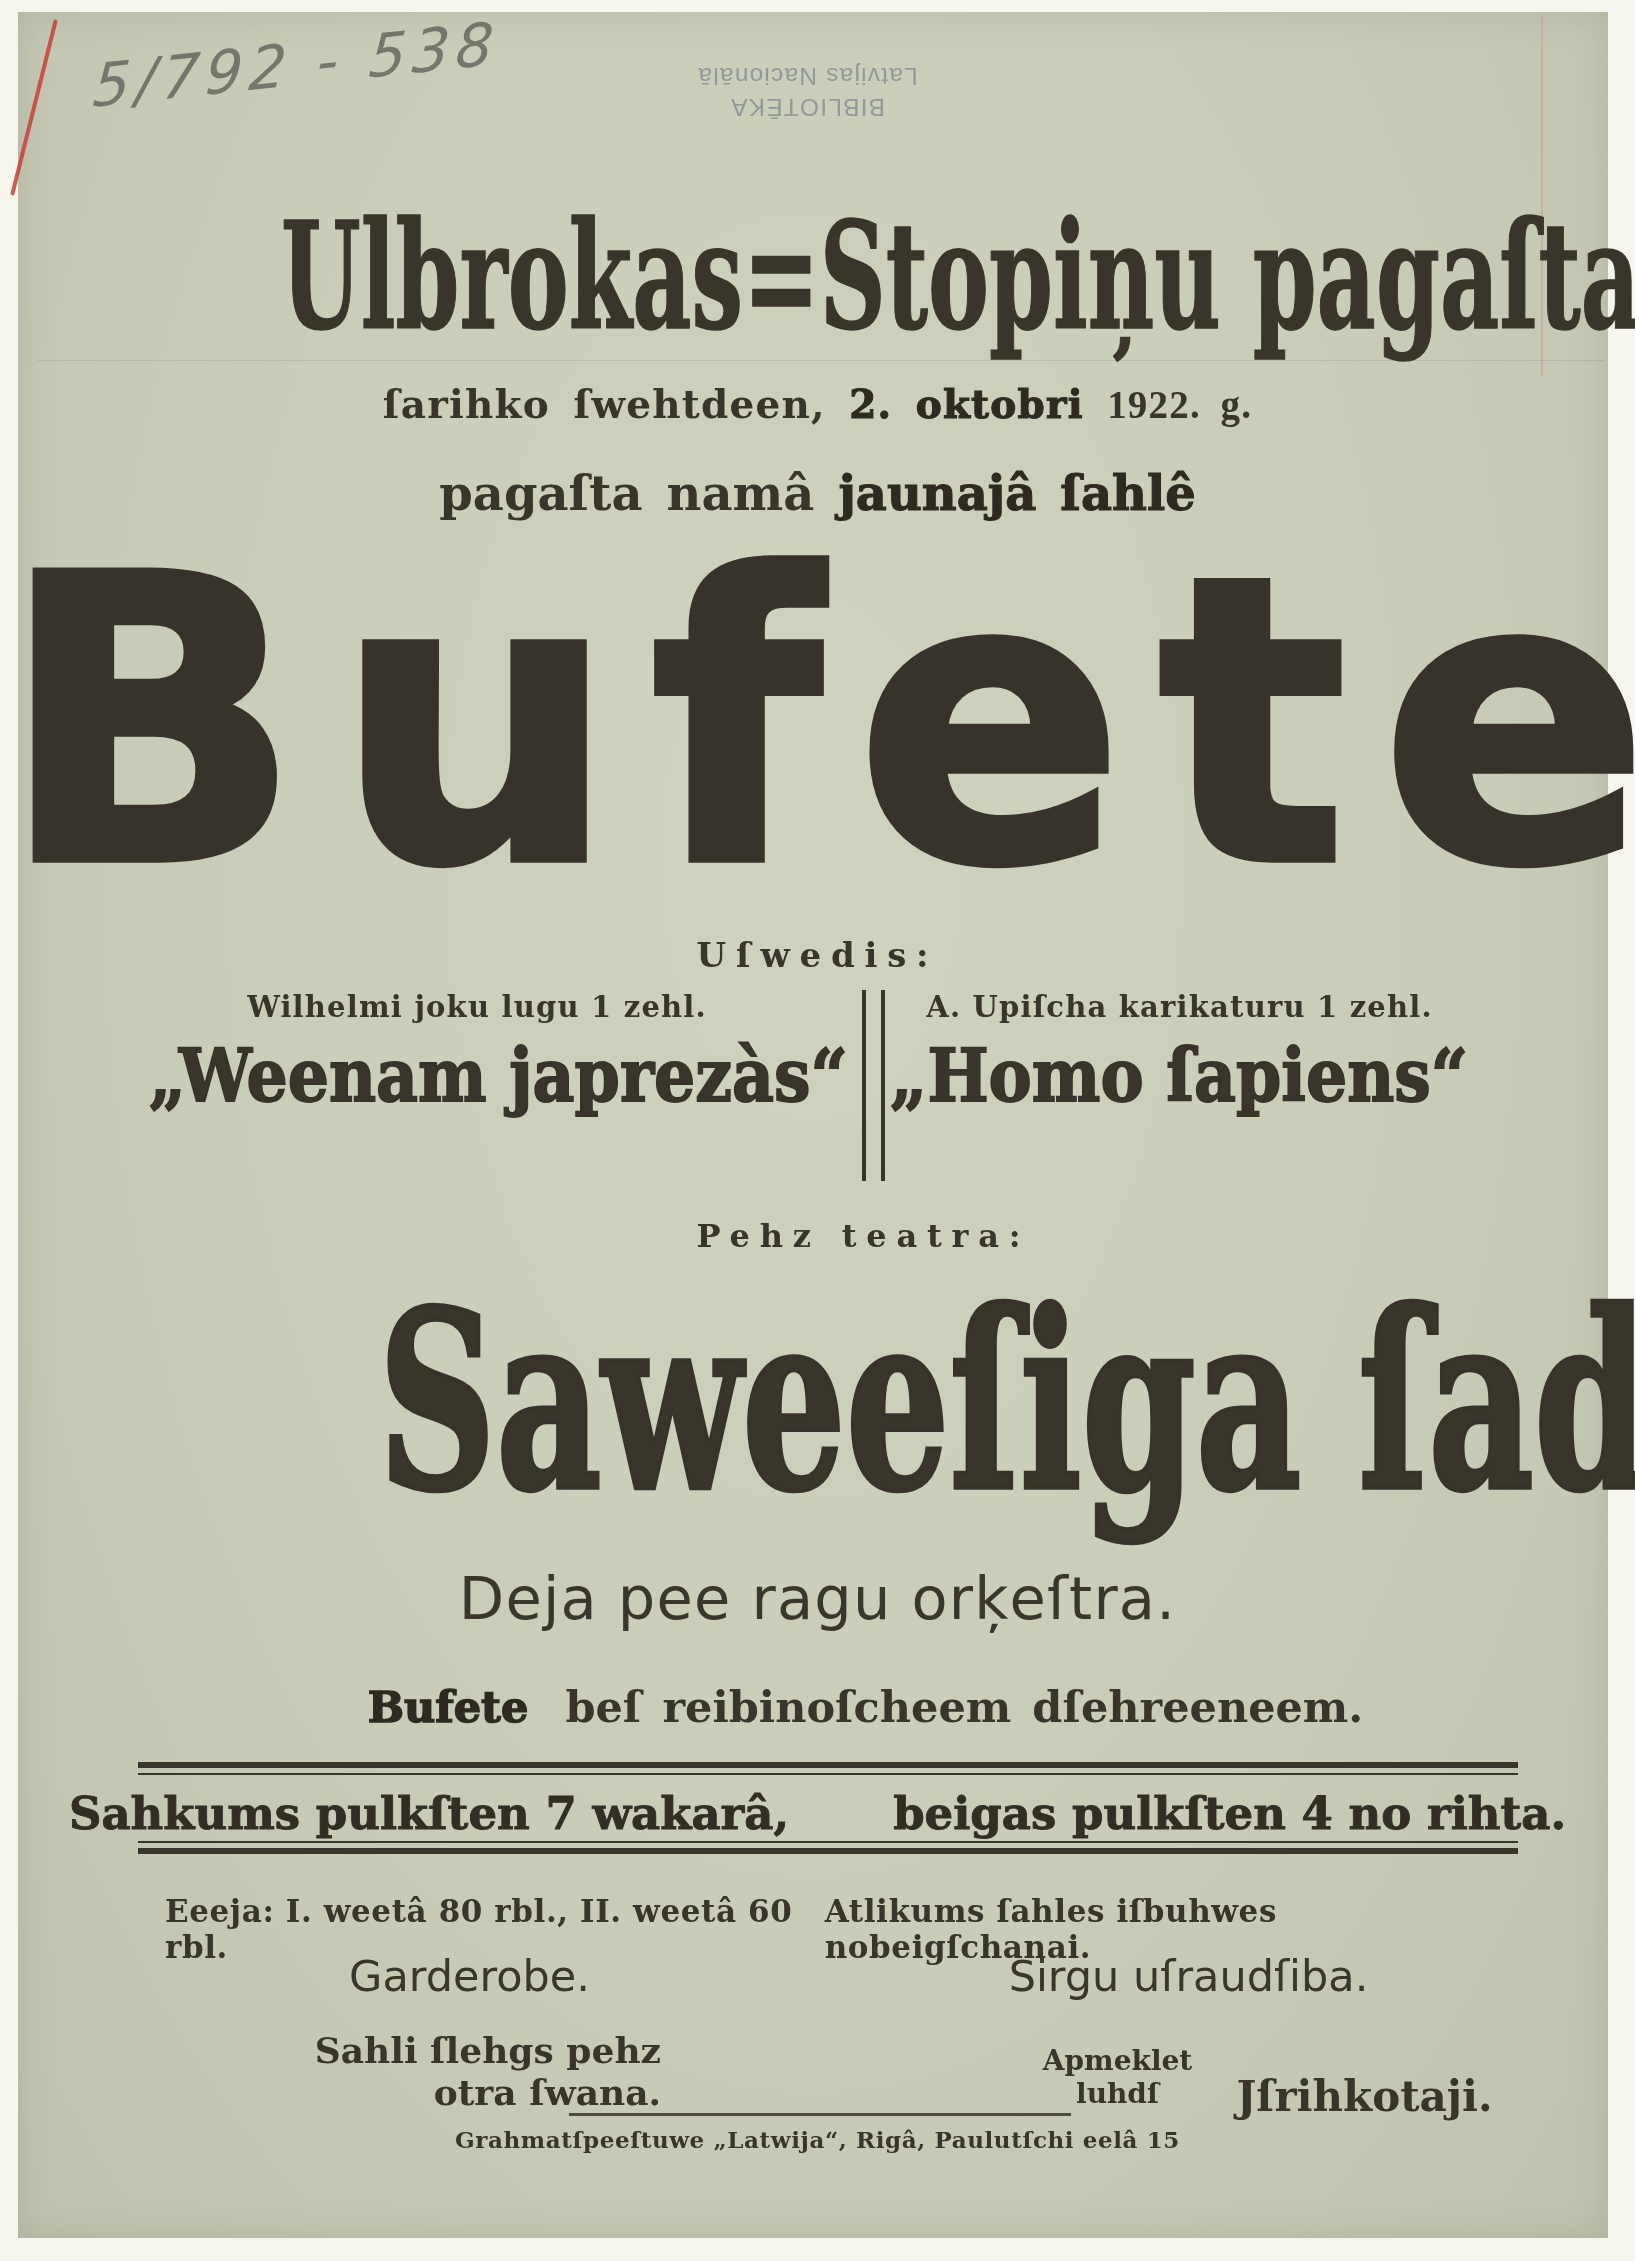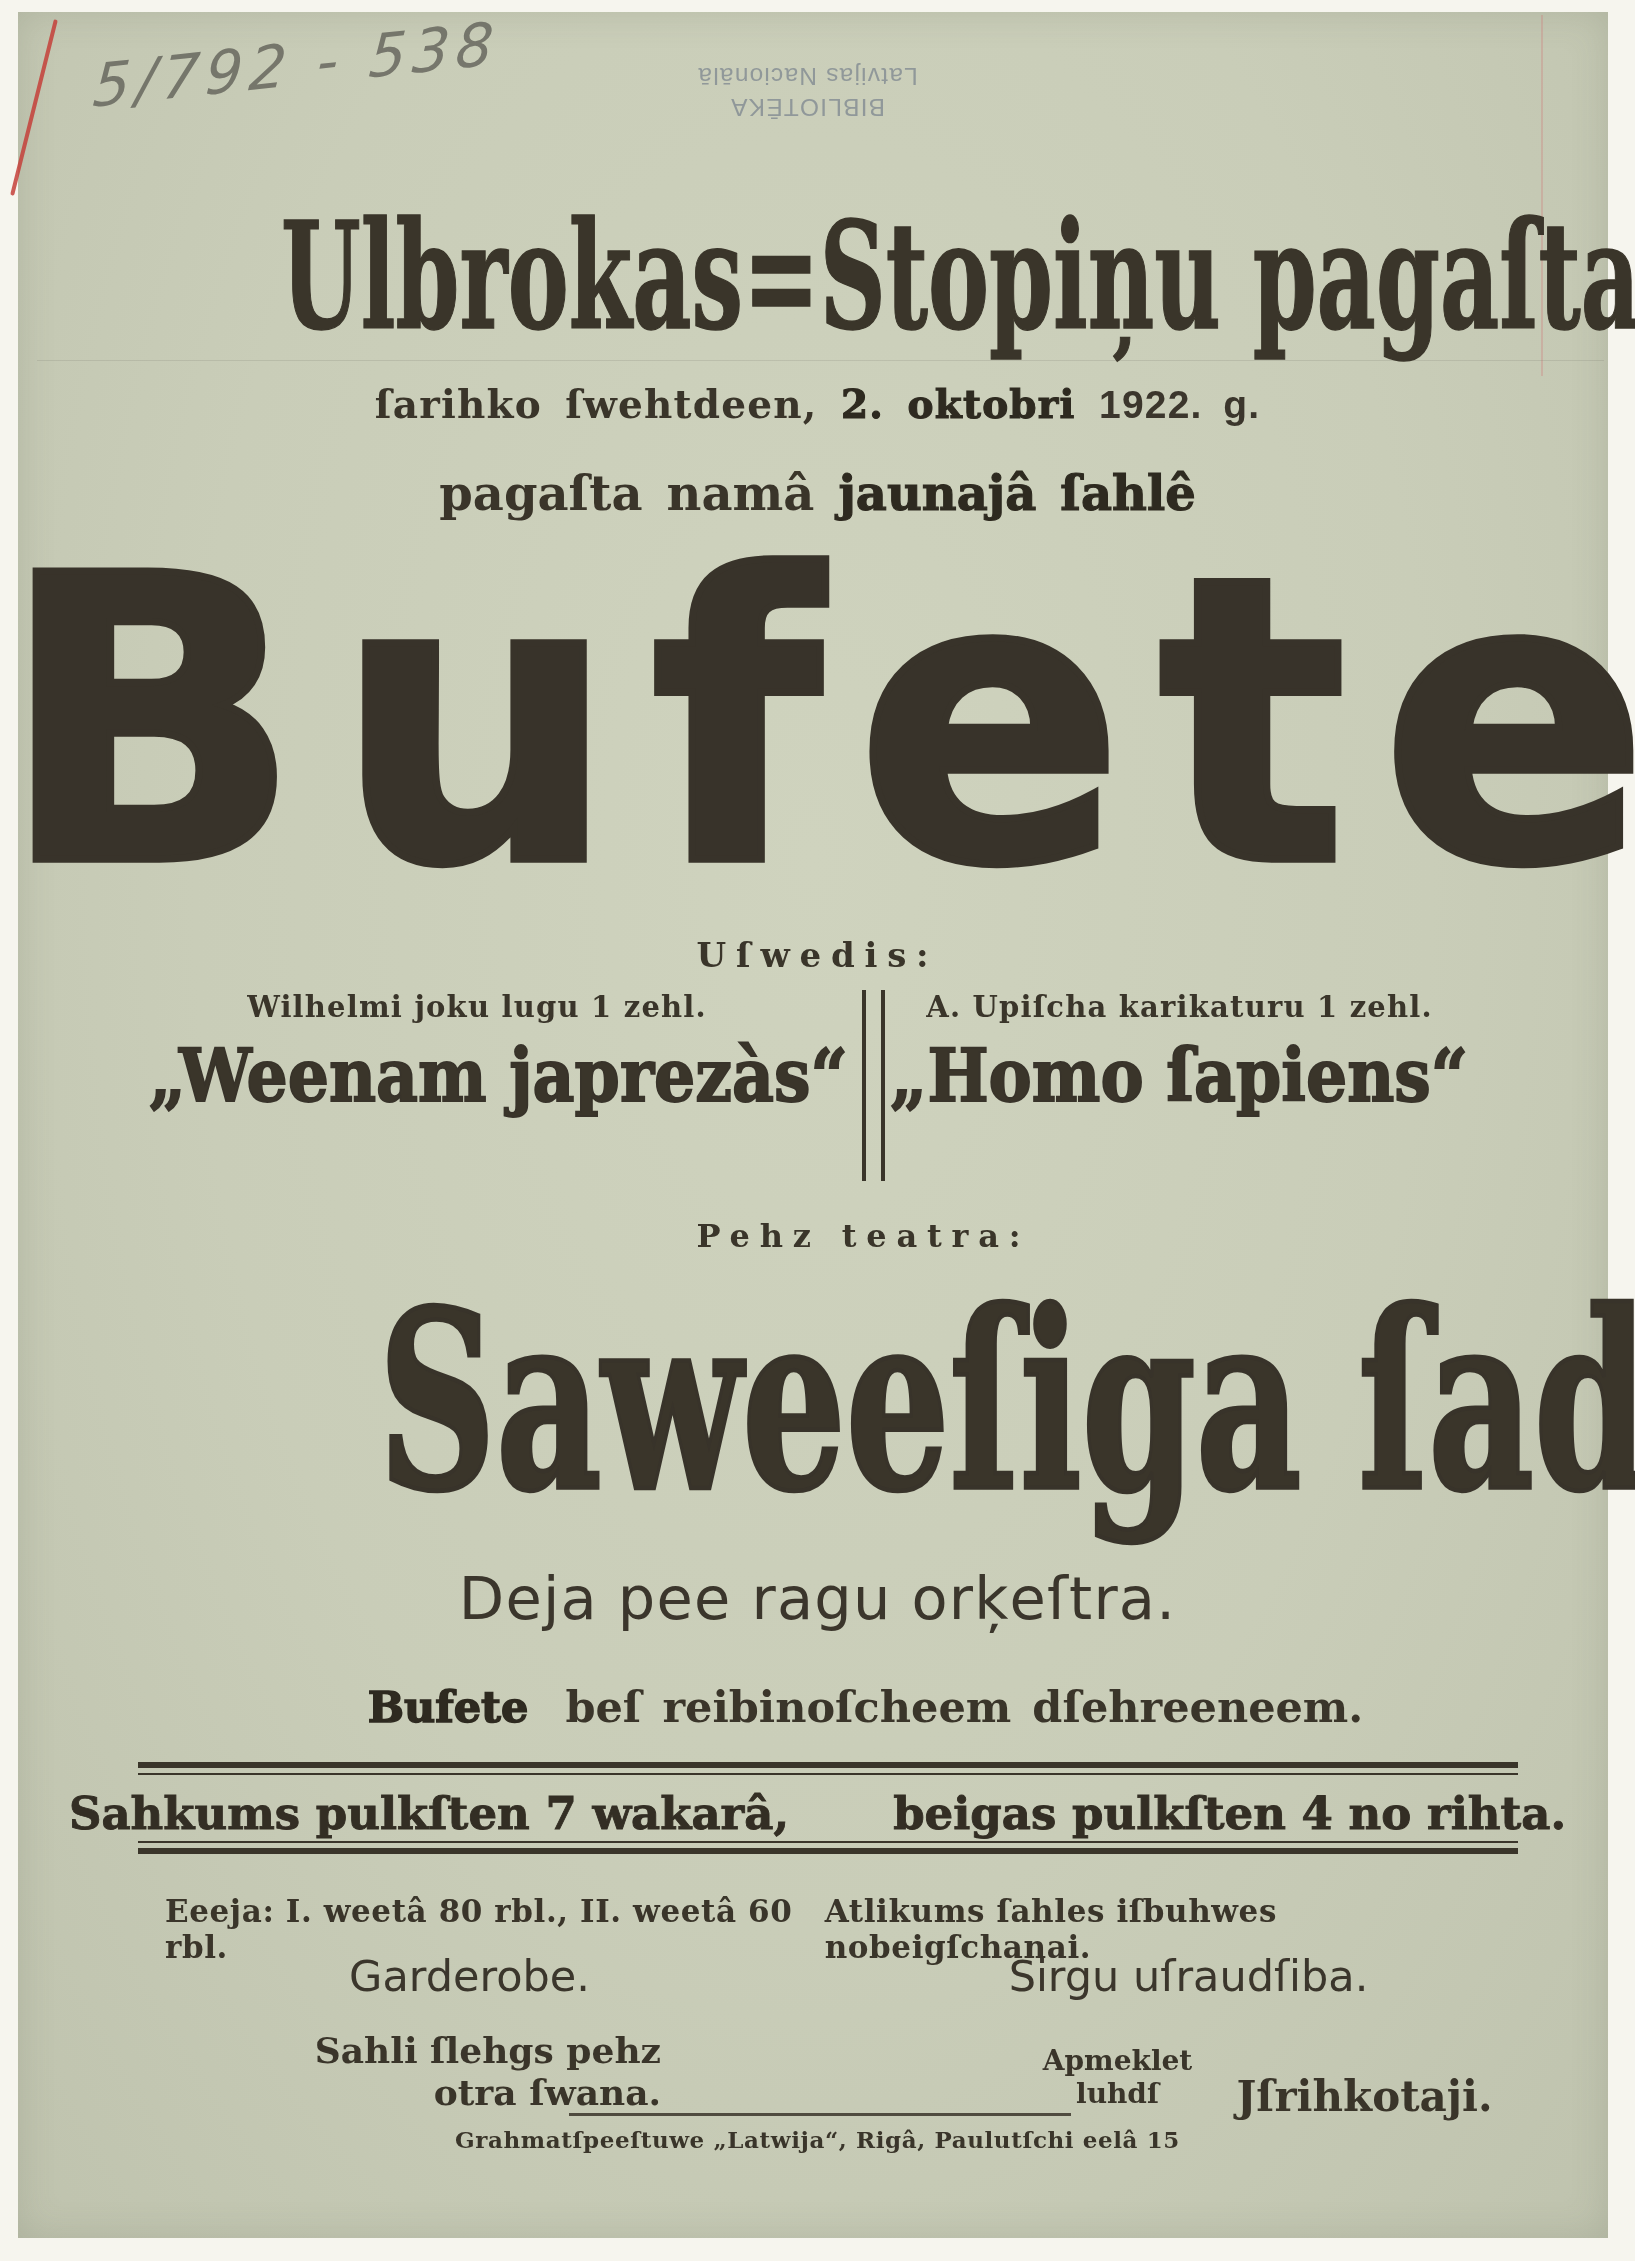--- a/index.html
+++ b/index.html
@@ -29,21 +29,21 @@
   .stamp{left:679px; top:61px; width:257px; transform:rotate(180deg);
     font-family:"Liberation Sans", sans-serif; color:rgba(96,108,128,.55);
     text-align:center; line-height:1.25; font-size:24.5px; letter-spacing:1.2px;}
   .crease-v{left:1541px; top:15.3px; width:1.8px; height:361px; background:rgba(205,130,125,.35);}
   .crease-h{left:37px; top:360px; width:1567px; height:1.2px; background:rgba(110,112,98,.18);}
 
   .org-title{top:179px; font-size:122px; line-height:1.3;}
   .org-title .scale{display:inline-block; transform:scale(.75,1.22); transform-origin:center top;
     -webkit-text-stroke:1.2px #3a352a;}
   .date-line{top:381px; font-size:39px; letter-spacing:1.2px; word-spacing:8.6px;}
-  .date-line .num{font-family:Liberation Sans, sans-serif; font-weight:bold; color:#3b362c;}
+  .date-line .num{font-family:Liberation Serif, serif; font-weight:bold; color:#3b362c;}
   .venue-line{top:465px; font-size:48px; word-spacing:7.3px;}
 
   .teatri{top:525px; font-family:"DejaVu Sans", sans-serif; font-weight:bold;
     font-size:395px; line-height:1; letter-spacing:34px; color:#38332a;
     -webkit-text-stroke:7.3px #38332a;}
 
   .uswedis{top:935px; font-size:34px; letter-spacing:9.8px;}
   .col-left{left:110px; top:990px; width:734px; text-align:center;}
   .col-right{left:852px; top:990px; width:655px; text-align:center;}
   .play-desc{font-size:29px; letter-spacing:1.2px;}

